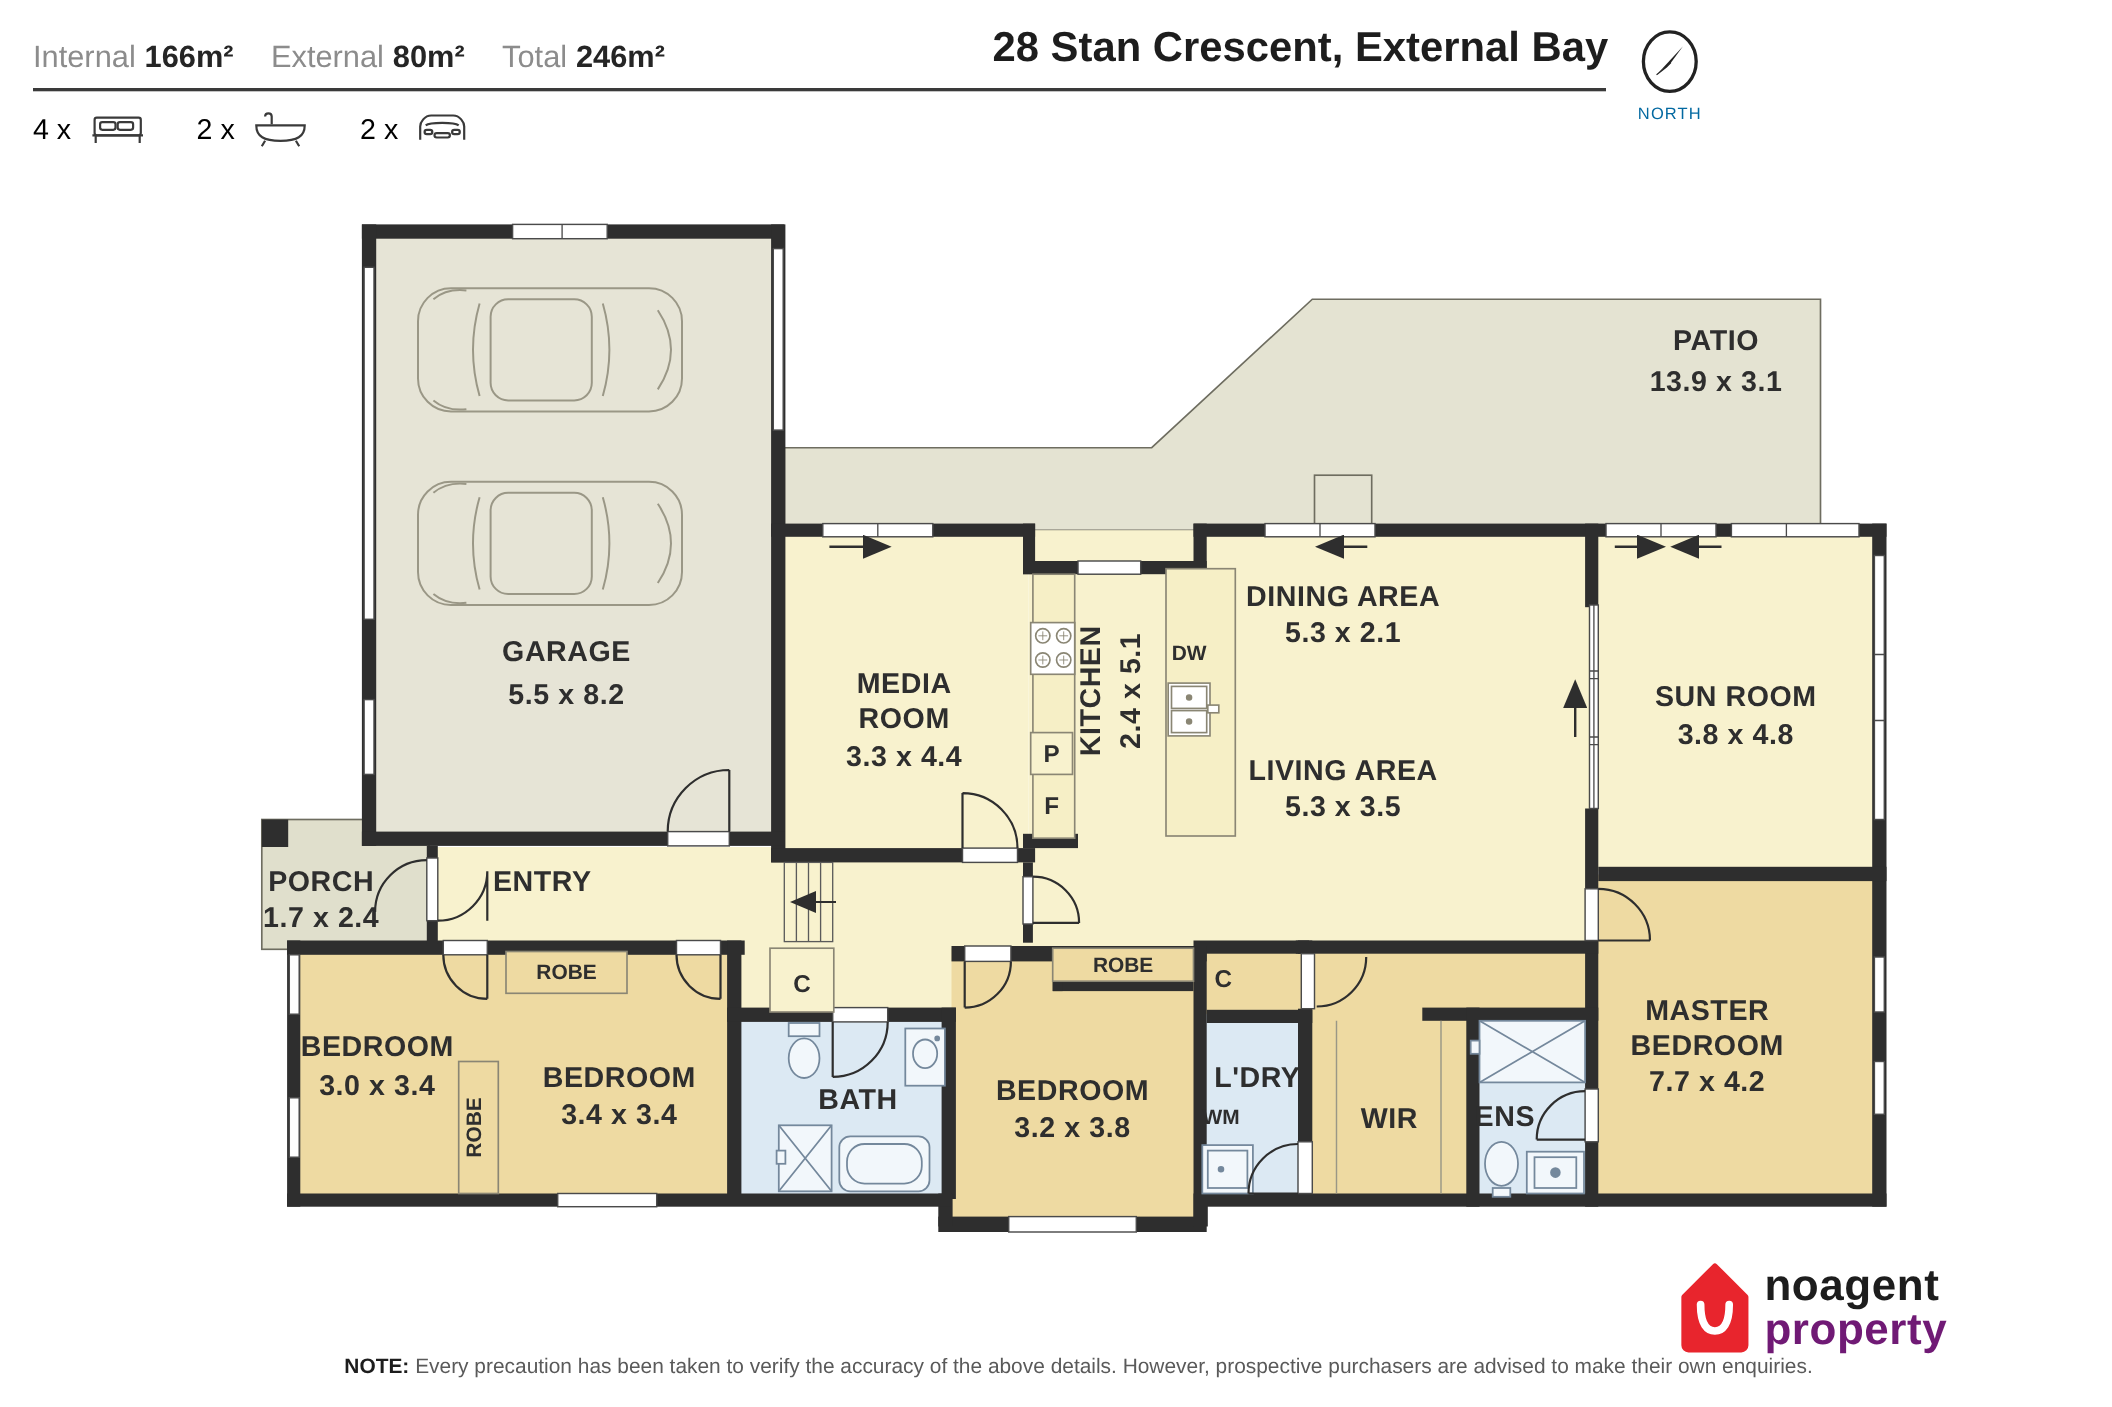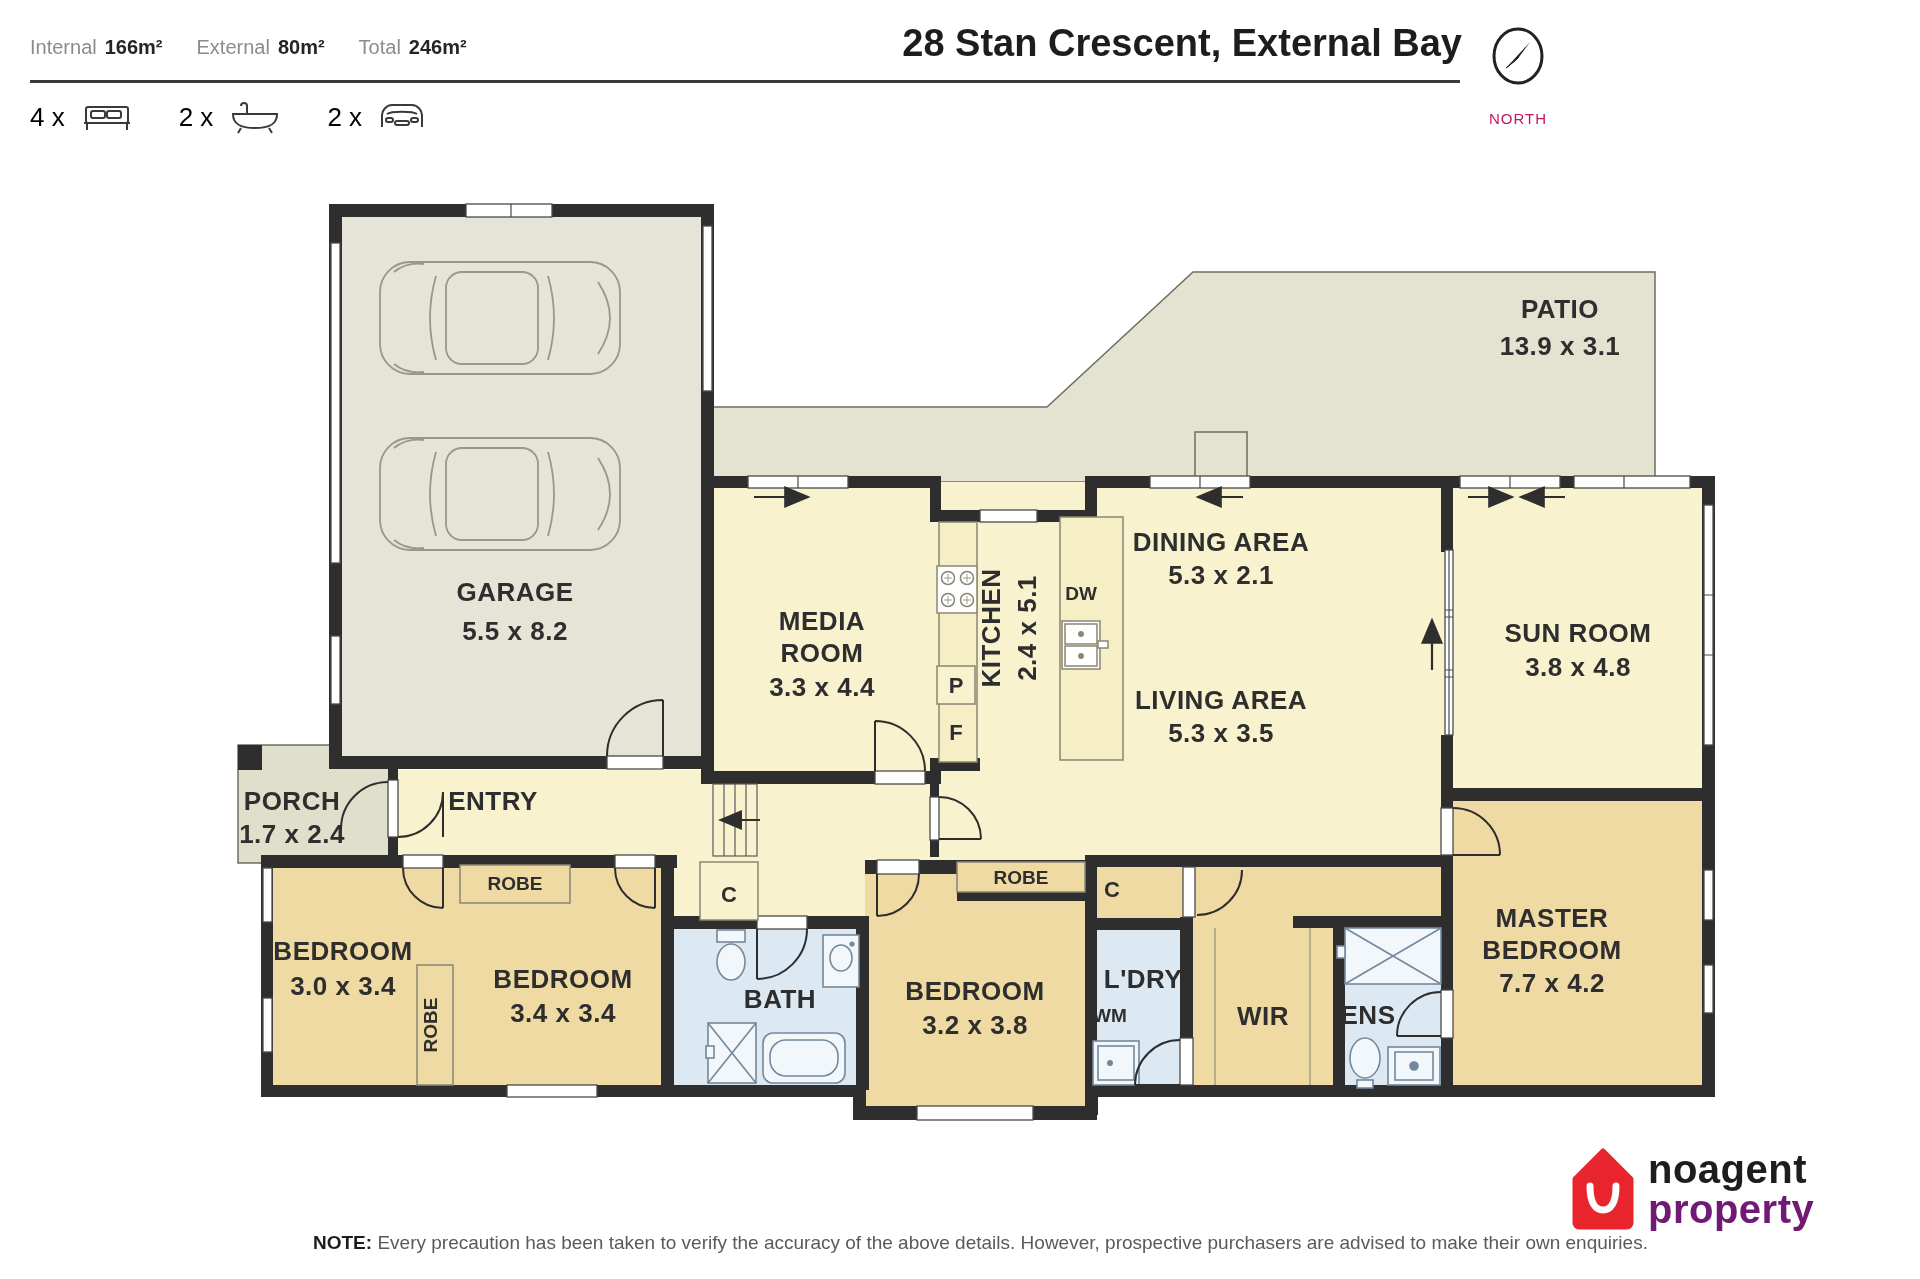--- a/index.html
+++ b/index.html
@@ -1,42 +1,42 @@
 <!DOCTYPE html>
 <html><head>
 <meta charset="utf-8">
 <style>
   html,body{margin:0;padding:0;background:#ffffff;}
   .stage{position:relative;width:1920px;height:1279px;background:#ffffff;overflow:hidden;
          font-family:"Liberation Sans",sans-serif;color:#2e2e2e;}
   
-  .hdr-stats{position:absolute;left:30px;top:36px;font-size:20px;white-space:nowrap;}
+  .hdr-stats{position:absolute;left:30px;top:36px;font-size:28px;white-space:nowrap;}
   .hdr-stats .lbl{color:#8c8c8c;font-weight:400;margin-right:8px;}
   .hdr-stats .val{color:#252525;font-weight:700;margin-right:34px;}
   .hdr-rule{position:absolute;left:30px;top:80px;width:1430px;height:3px;background:#3a3a3a;}
   .hdr-feats{position:absolute;left:30px;top:100px;display:flex;align-items:center;gap:14px;
              font-size:26px;color:#000000;}
   .hdr-feats .cnt{margin-right:2px;}
   .hdr-feats svg{display:block;}
   .feat-gap{width:18px;}
   .hdr-title{position:absolute;right:458px;top:22px;font-size:38px;color:#1d1d1d;white-space:nowrap;}
   .hdr-title .t1{font-weight:700;}
   .hdr-title .t2{font-weight:800;}
   .compass{position:absolute;left:1482px;top:26px;width:72px;text-align:center;}
-  .compass .nlab{font-size:15px;color:#be185d;letter-spacing:1px;margin-top:20px;text-align:center;}
+  .compass .nlab{font-size:15px;color:#0369a1;letter-spacing:1px;margin-top:4px;text-align:center;}
   
   .plan{position:absolute;left:0;top:0;}
   text{font-family:"Liberation Sans",sans-serif;fill:#2e2e2e;}
   .rm{font-size:26px;font-weight:600;letter-spacing:0.5px;}
   .sm{font-size:19px;font-weight:600;}
   .md{font-size:22px;font-weight:600;}
   
   .note{position:absolute;left:313px;top:1232px;font-size:19px;color:#5a5a5a;white-space:nowrap;}
   .note b{color:#1d1d1d;font-weight:700;}
-  .logo{position:absolute;left:1572px;top:1148px;display:flex;align-items:center;gap:14px;}
+  .logo{position:absolute;left:1528px;top:1148px;display:flex;align-items:center;gap:14px;}
   .logo-txt{line-height:1.0;font-weight:800;font-size:40px;letter-spacing:0.5px;}
   .logo-txt .l1{color:#1d1d1d;}
   .logo-txt .l2{color:#701a75;}
 </style>
 </head>
 <body>
 
 <div class="stage">
 
   <div class="hdr-stats">

